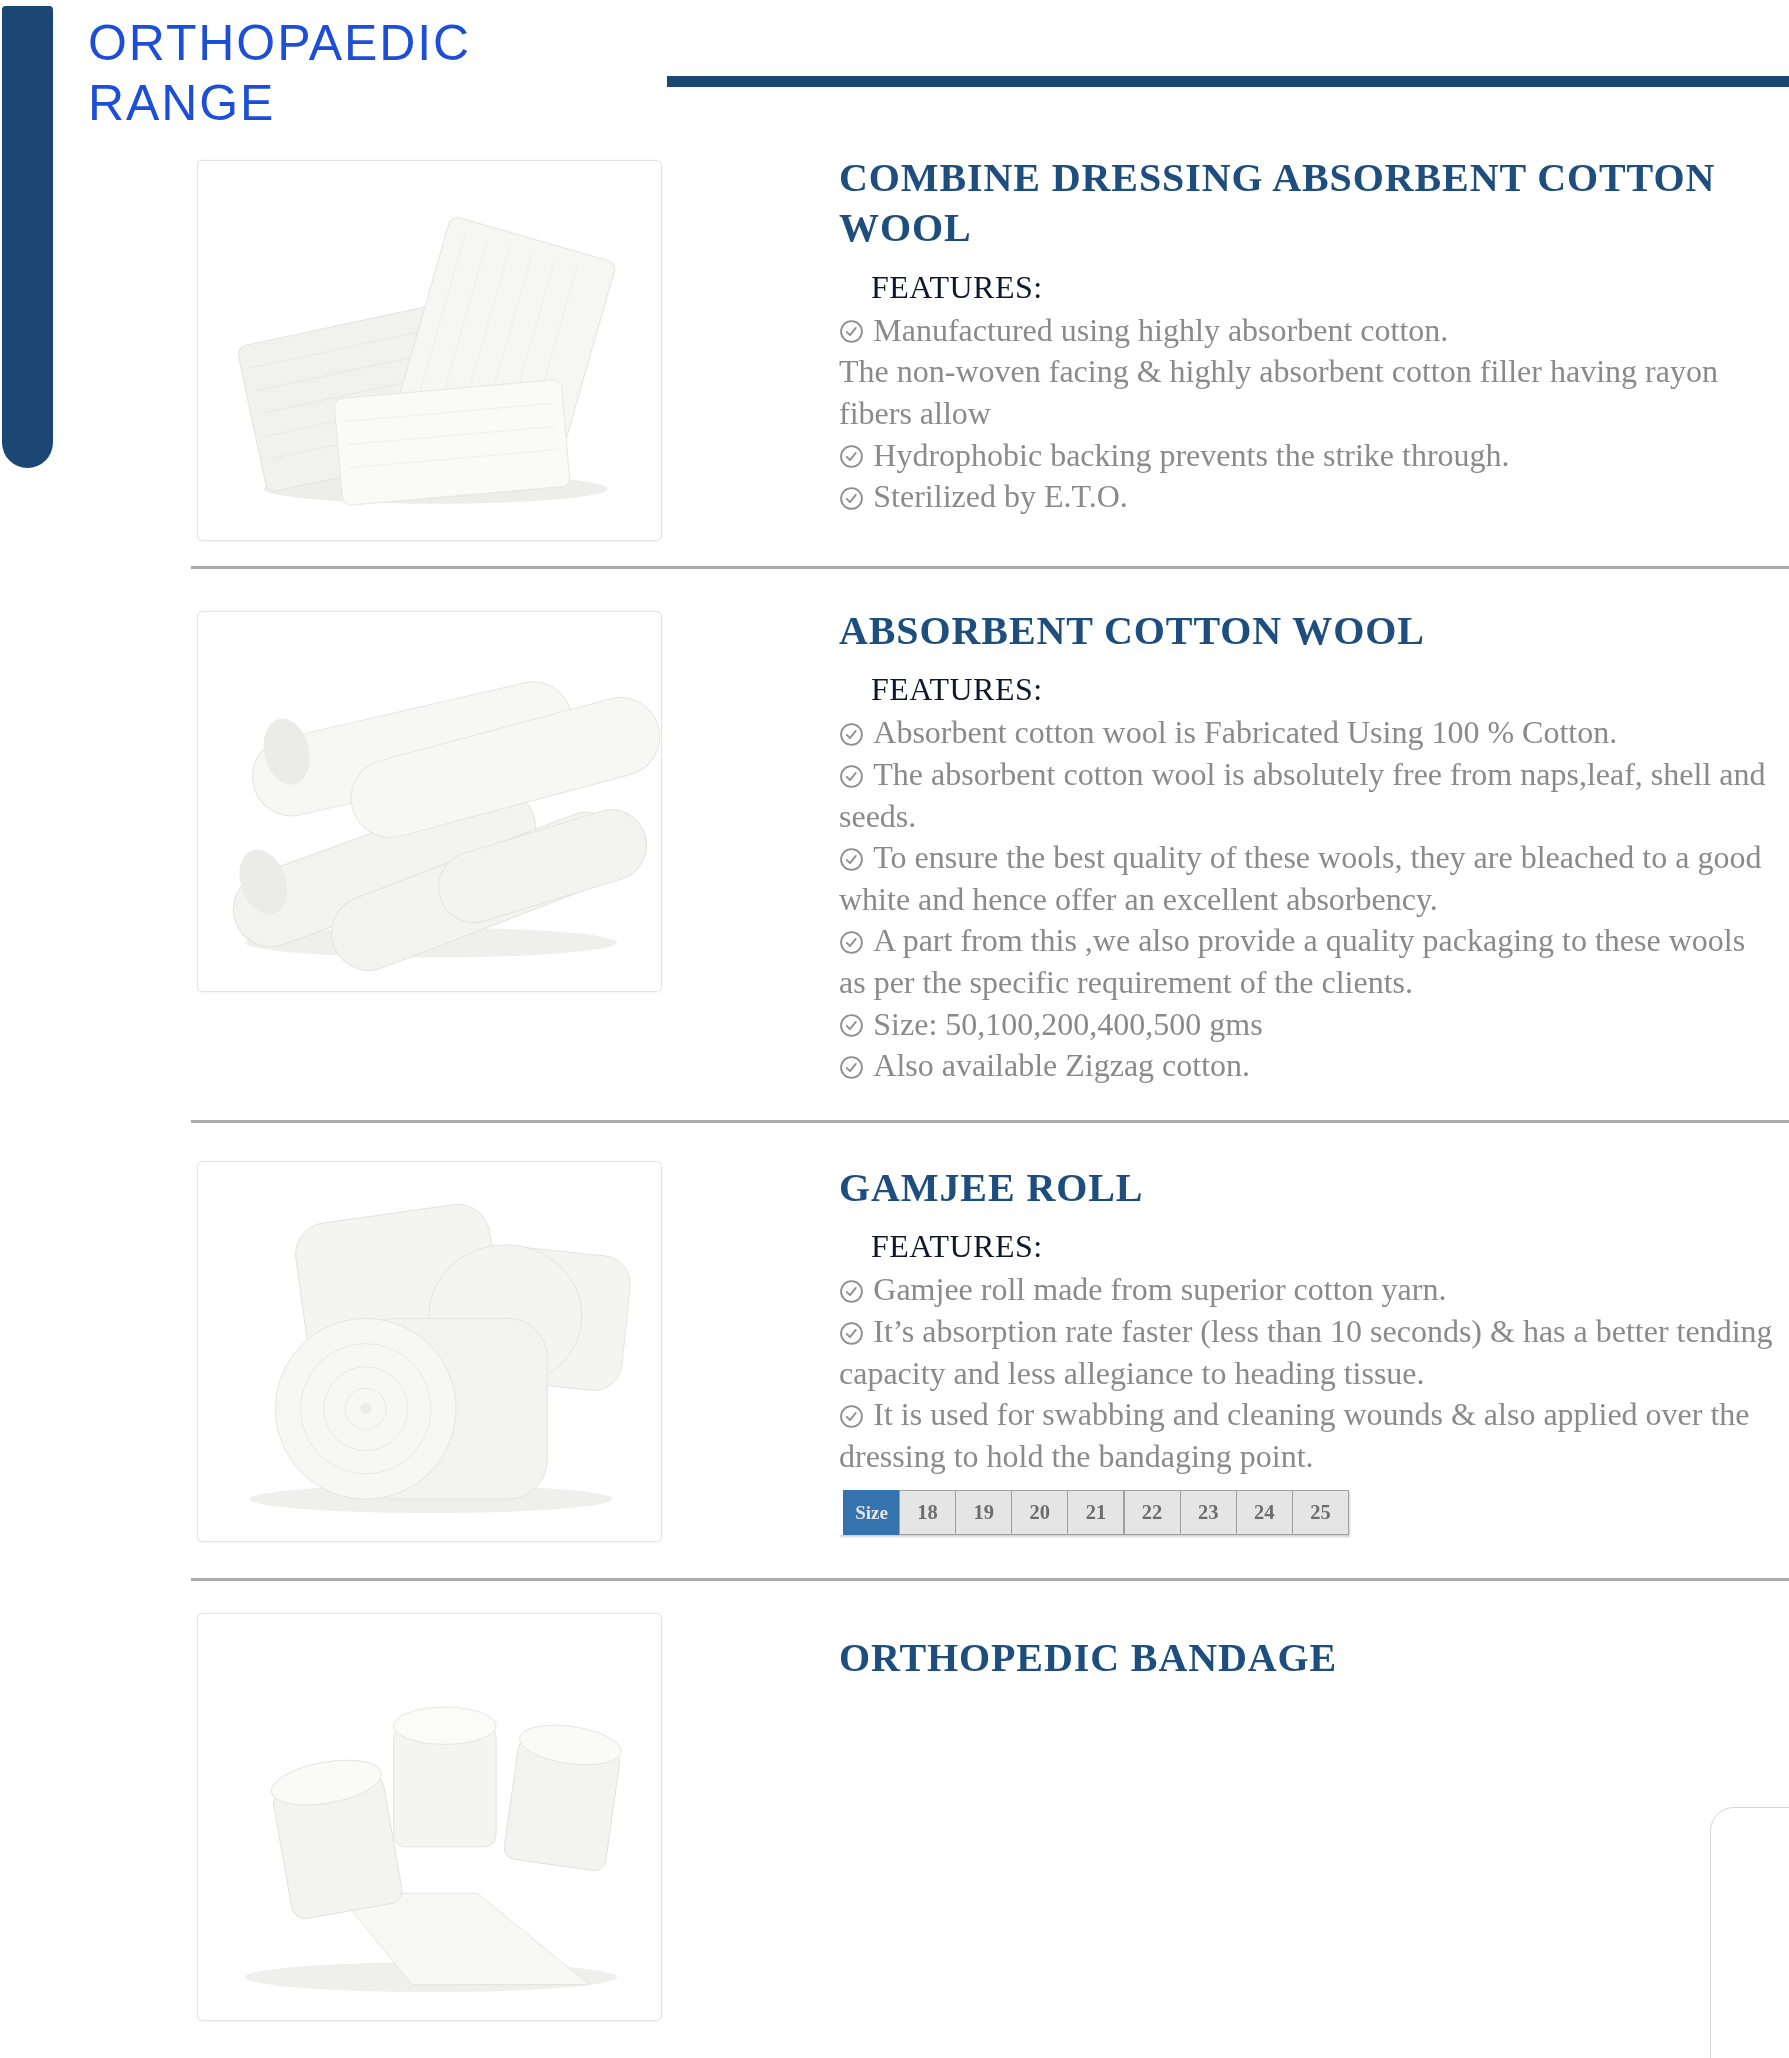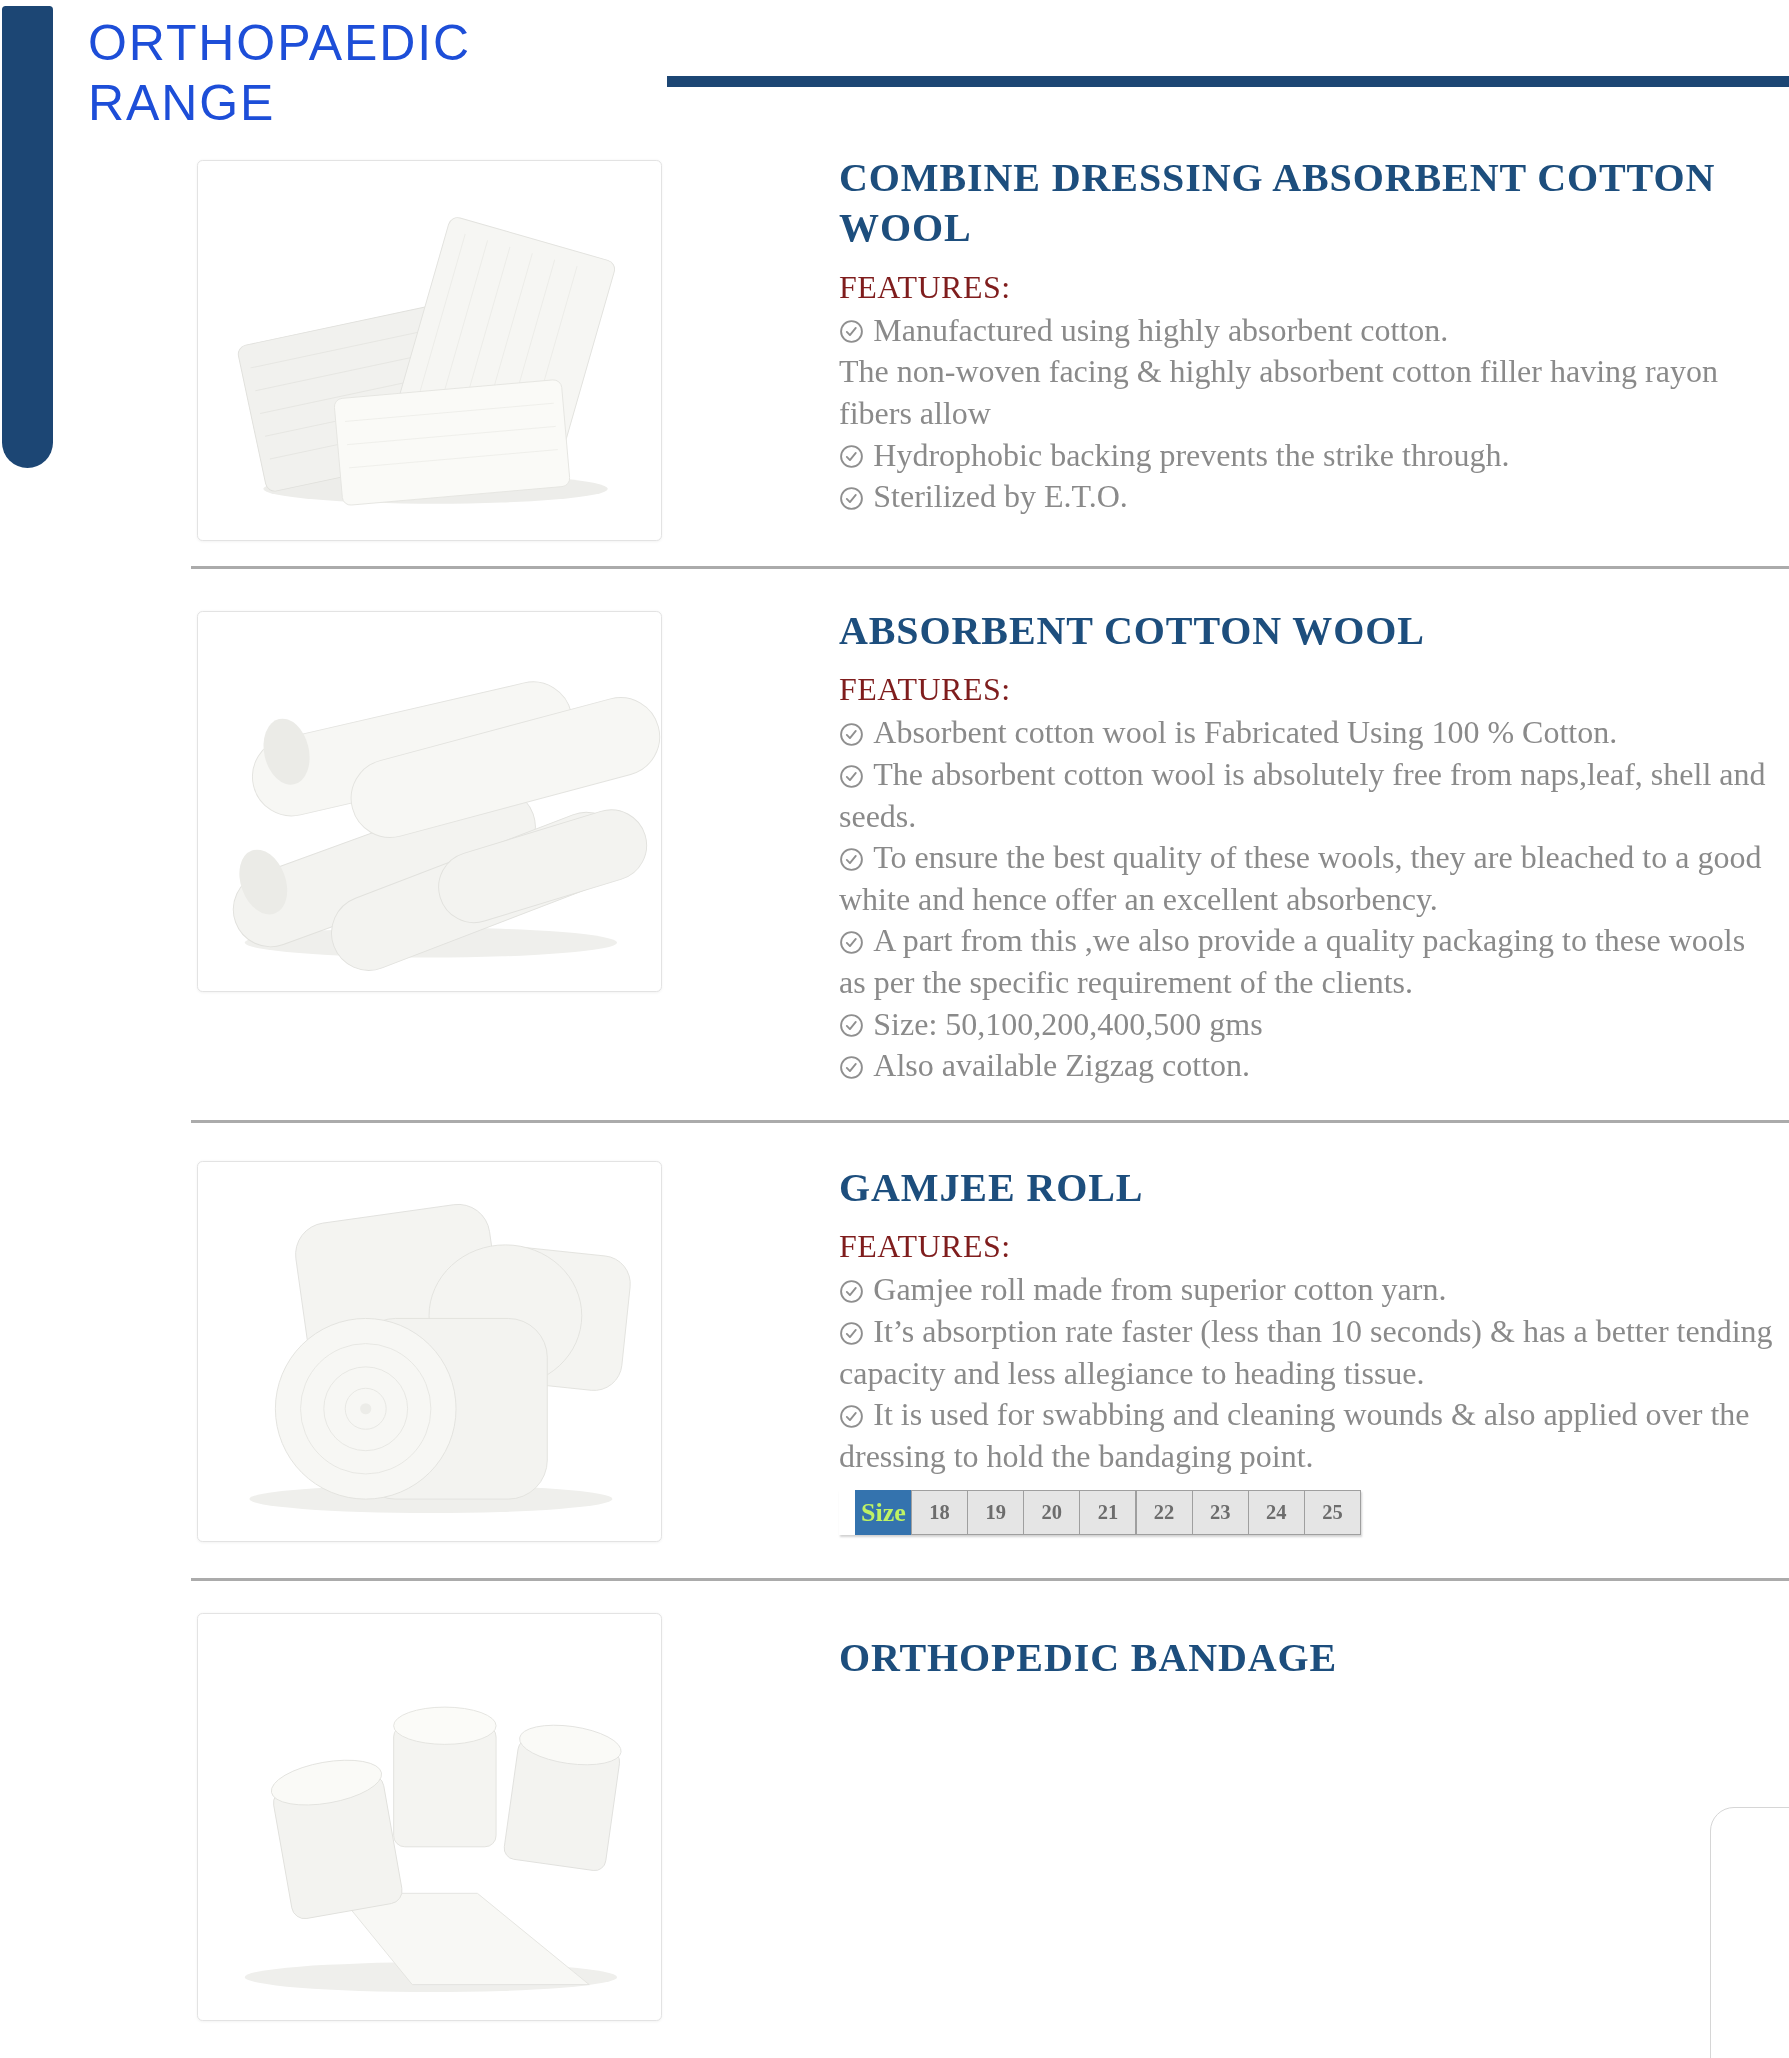--- a/index.html
+++ b/index.html
@@ -36,42 +36,42 @@
   .t1{top:153px;}
   .t2{top:606px;}
   .t3{top:1163px;}
   .t4{top:1633px;}
 
   .sec-title{
     margin:0;font-size:40px;line-height:1.26;font-weight:700;
     color:#1d4e7d;letter-spacing:0.9px;
   }
   .features{
-    margin-top:15px;font-size:32px;font-weight:400;color:#7f1d1d;letter-spacing:0.5px;
+    margin-top:15px;font-size:32px;font-weight:400;color:#0f172a;letter-spacing:0.5px;margin-left:32px;
   }
   .bullets{margin-top:4px;font-size:32px;color:#8a8a8a;line-height:1.3;}
   .bullets p{margin:0;}
   .ck{display:inline-block;margin-right:9.3px;}
   .ck svg{vertical-align:-3.7px;}
 
   
   .divider{position:absolute;left:191px;right:0;height:2.8px;background:#ababab;}
   .d1{top:566px;}
   .d2{top:1120px;}
   .d3{top:1578px;}
 
   
   .size-table{display:flex;margin-top:13px;width:max-content;box-shadow:0.9px 1.9px 1.9px rgba(0,0,0,.18);}
   .size-cell{
     width:55px;height:43px;margin-left:-0.9px;border:0.9px solid #9f9f9f;background:#e5e5e5;
     display:flex;align-items:center;justify-content:center;
     font-size:20.5px;font-weight:700;color:#6d6d6d;
   }
   .size-cell.header{
-    margin-left:16px;background:#3473ae;border-color:#3473ae;color:#bef264;font-size:26px;
+    margin-left:4px;background:#3473ae;border-color:#3473ae;color:#e5e5e5;font-size:19px;
   }
 
   
   .corner-card{
     position:absolute;left:1710px;top:1807px;width:280px;height:373px;
     background:#fff;border:1.9px solid #d6d6d6;border-radius:24px;
   }
 </style>
 </head>
 <body>

